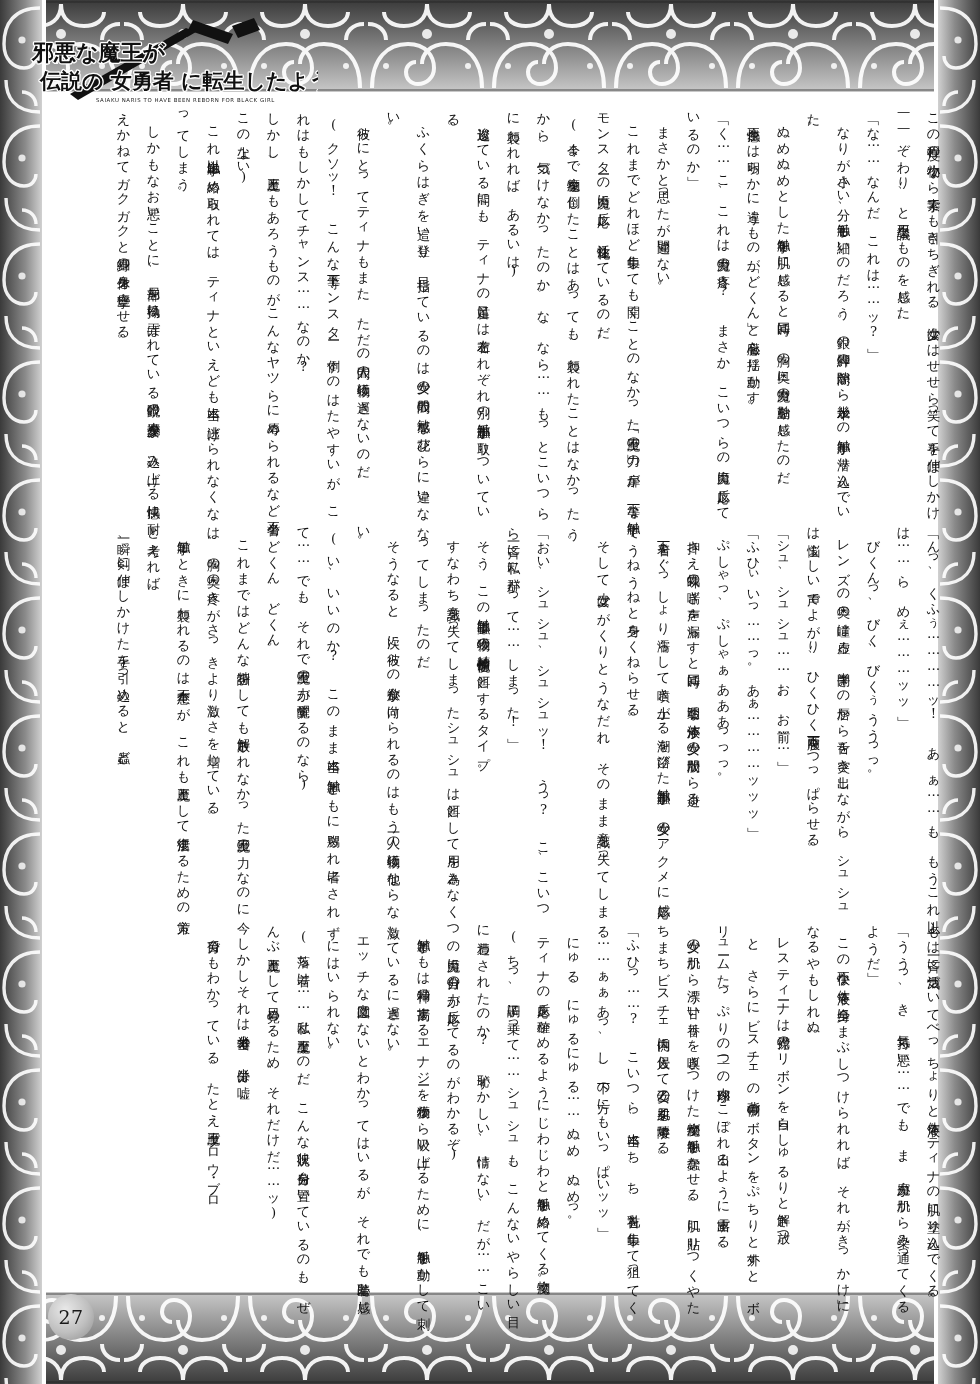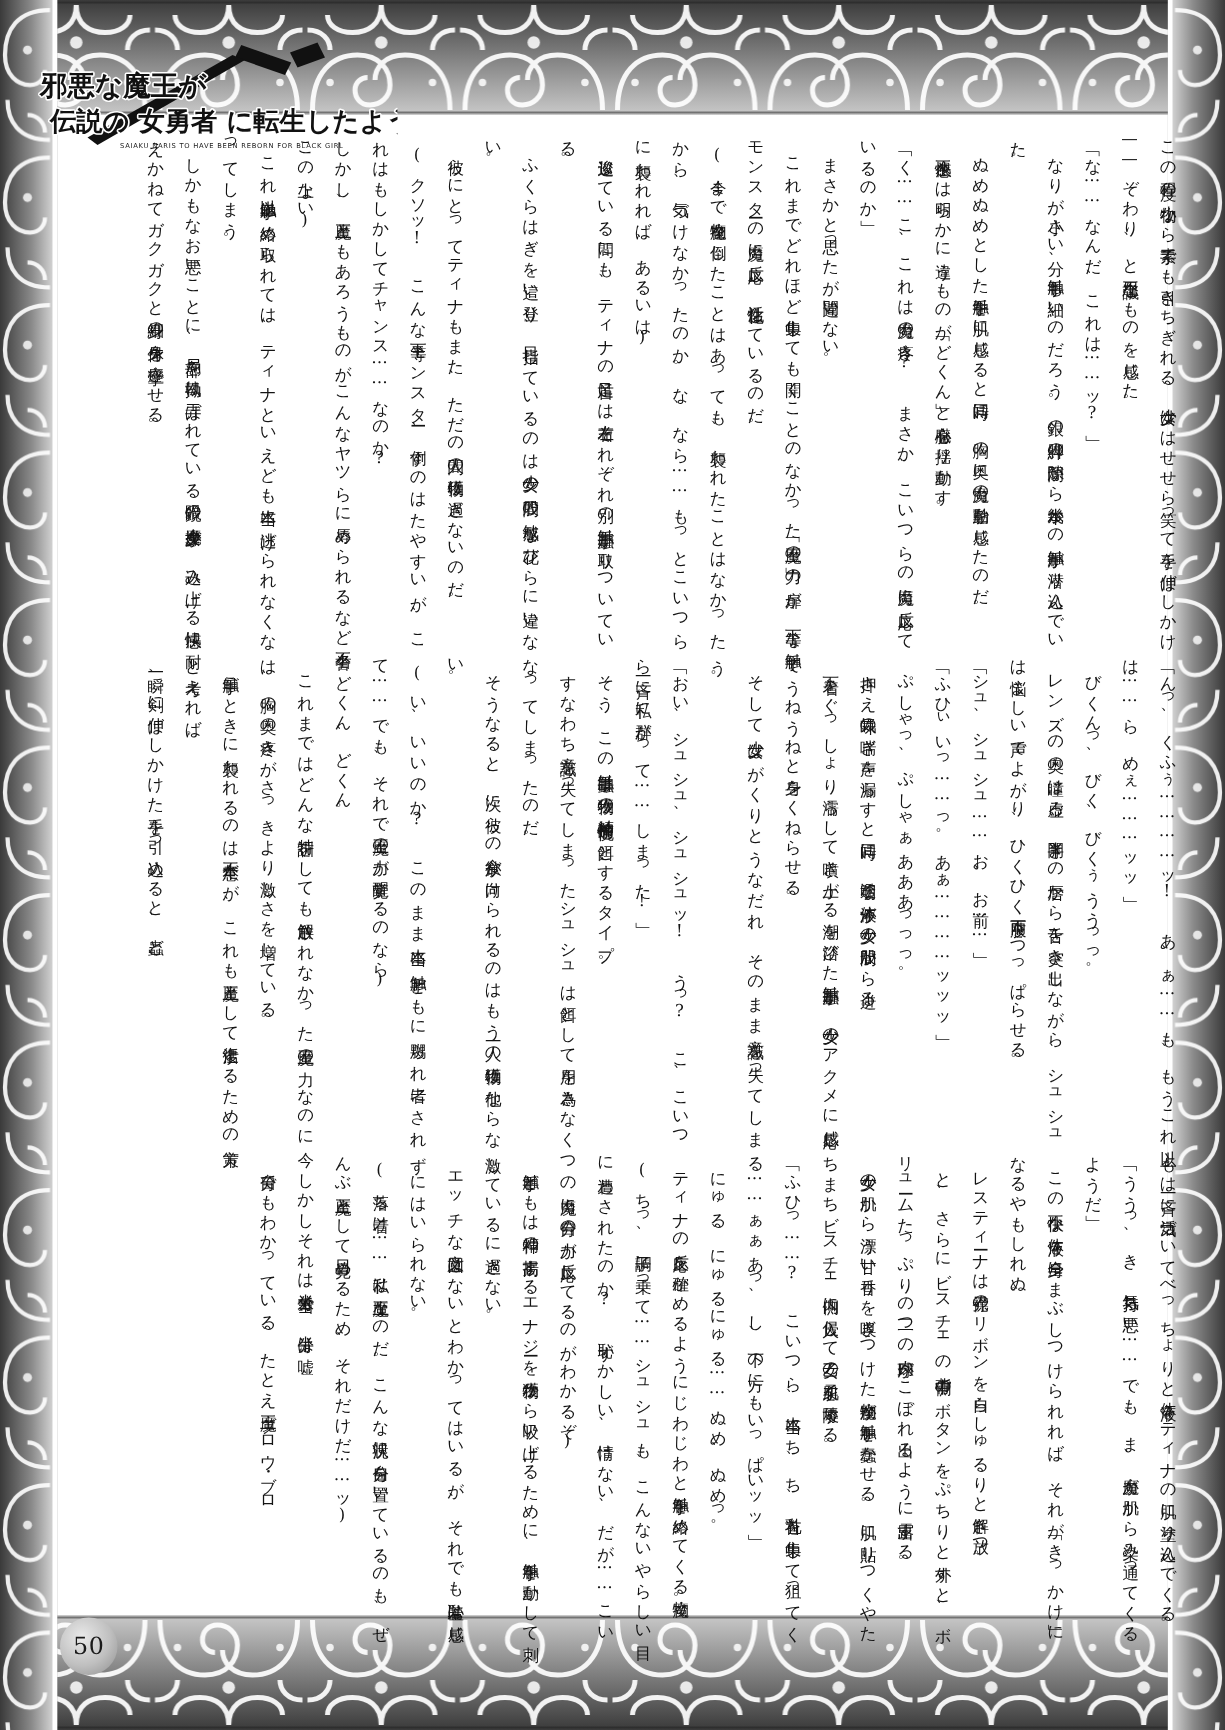--- a/index.html
+++ b/index.html
@@ -50,21 +50,21 @@
     height: 1384px;
     overflow: hidden;
   }
 
   .orn-svg { display: block; }
 
   
   #logo-wrap {
     position: absolute;
     left: 18px;
-    top: 28px;
+    top: 12px;
     width: 300px;
     height: 96px;
     z-index: 40;
   }
 
   
   #text-region {
     position: absolute;
     left: 36px;
     top: 104px;
@@ -314,16 +314,16 @@
       <p class="para">エッチな意図はないとわかってはいるが、それでも羞恥は感じずにはいられない。</p>
       <p class="para">(落ち着け……私は魔王なのだ。こんな状況に自分を置いているのも、ぜんぶ魔王として目覚めるため、それだけだ……ッ)</p>
       <p class="para">しかしそれは半分本当で、半分は嘘。</p>
       <p class="para">自分でもわかっている、たとえ魔王ブロウ・ブロ</p>
     </div>
 
   </div>
 
   <div id="page-number">
     <div class="pn-disc"></div>
-    <span class="pn-text">50</span>
+    <span class="pn-text">27</span>
   </div>
 
 </div>
 
 </body></html>

